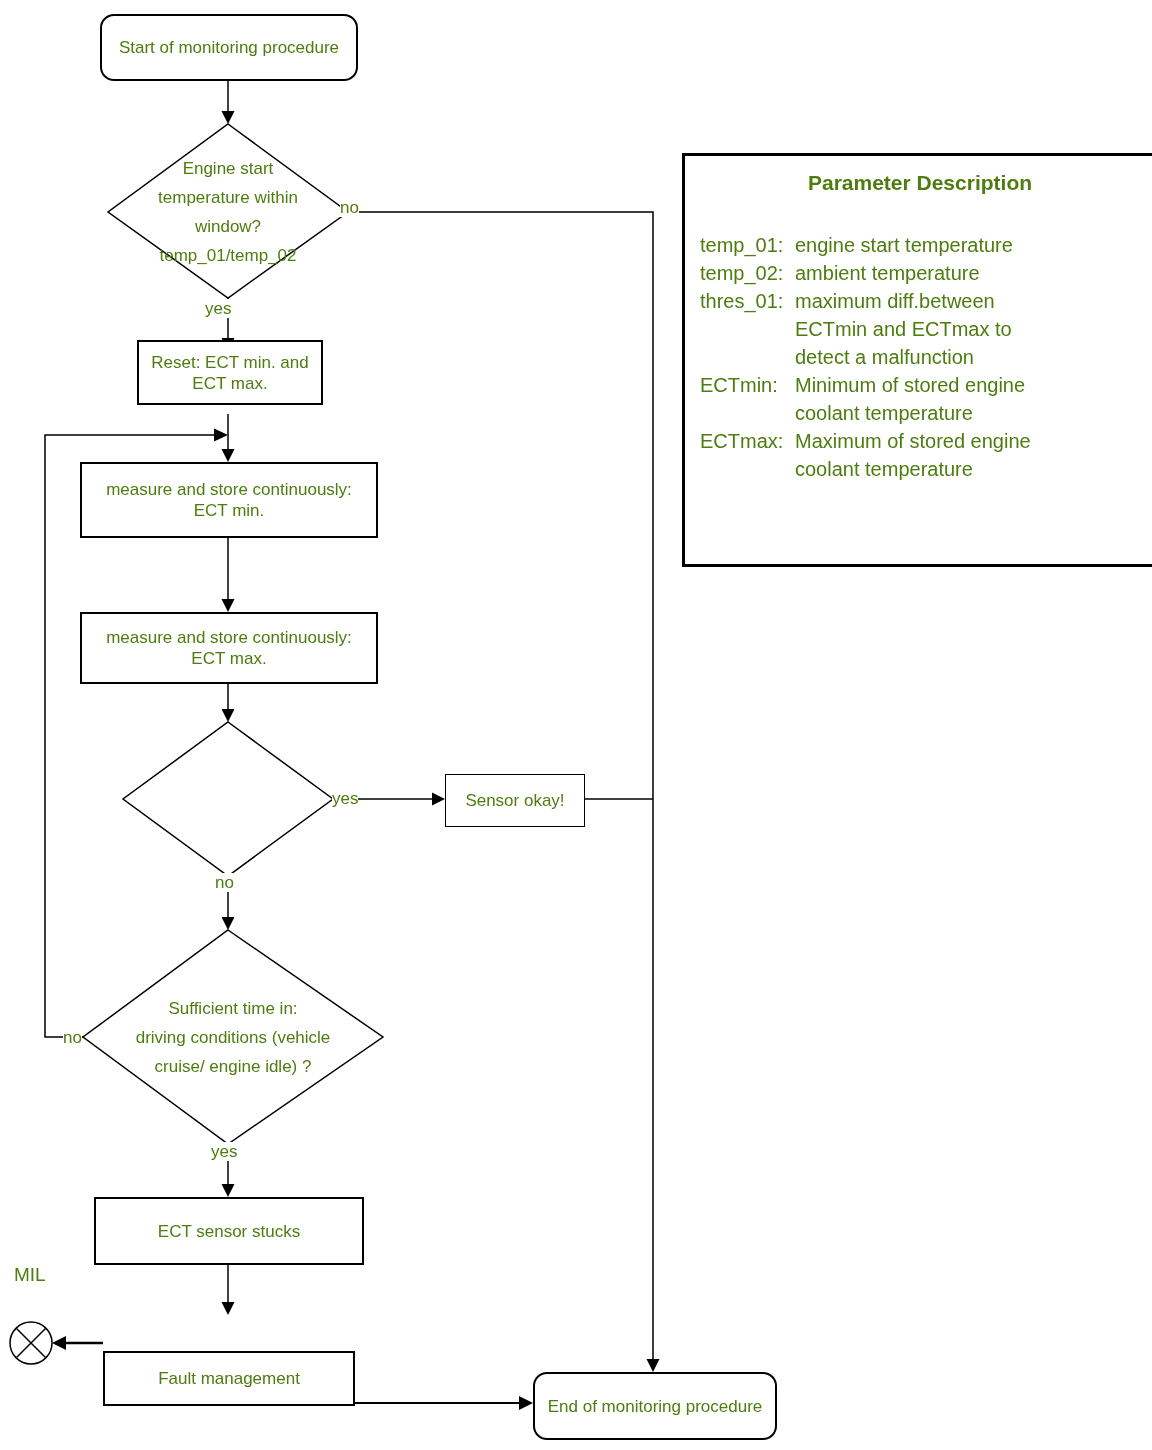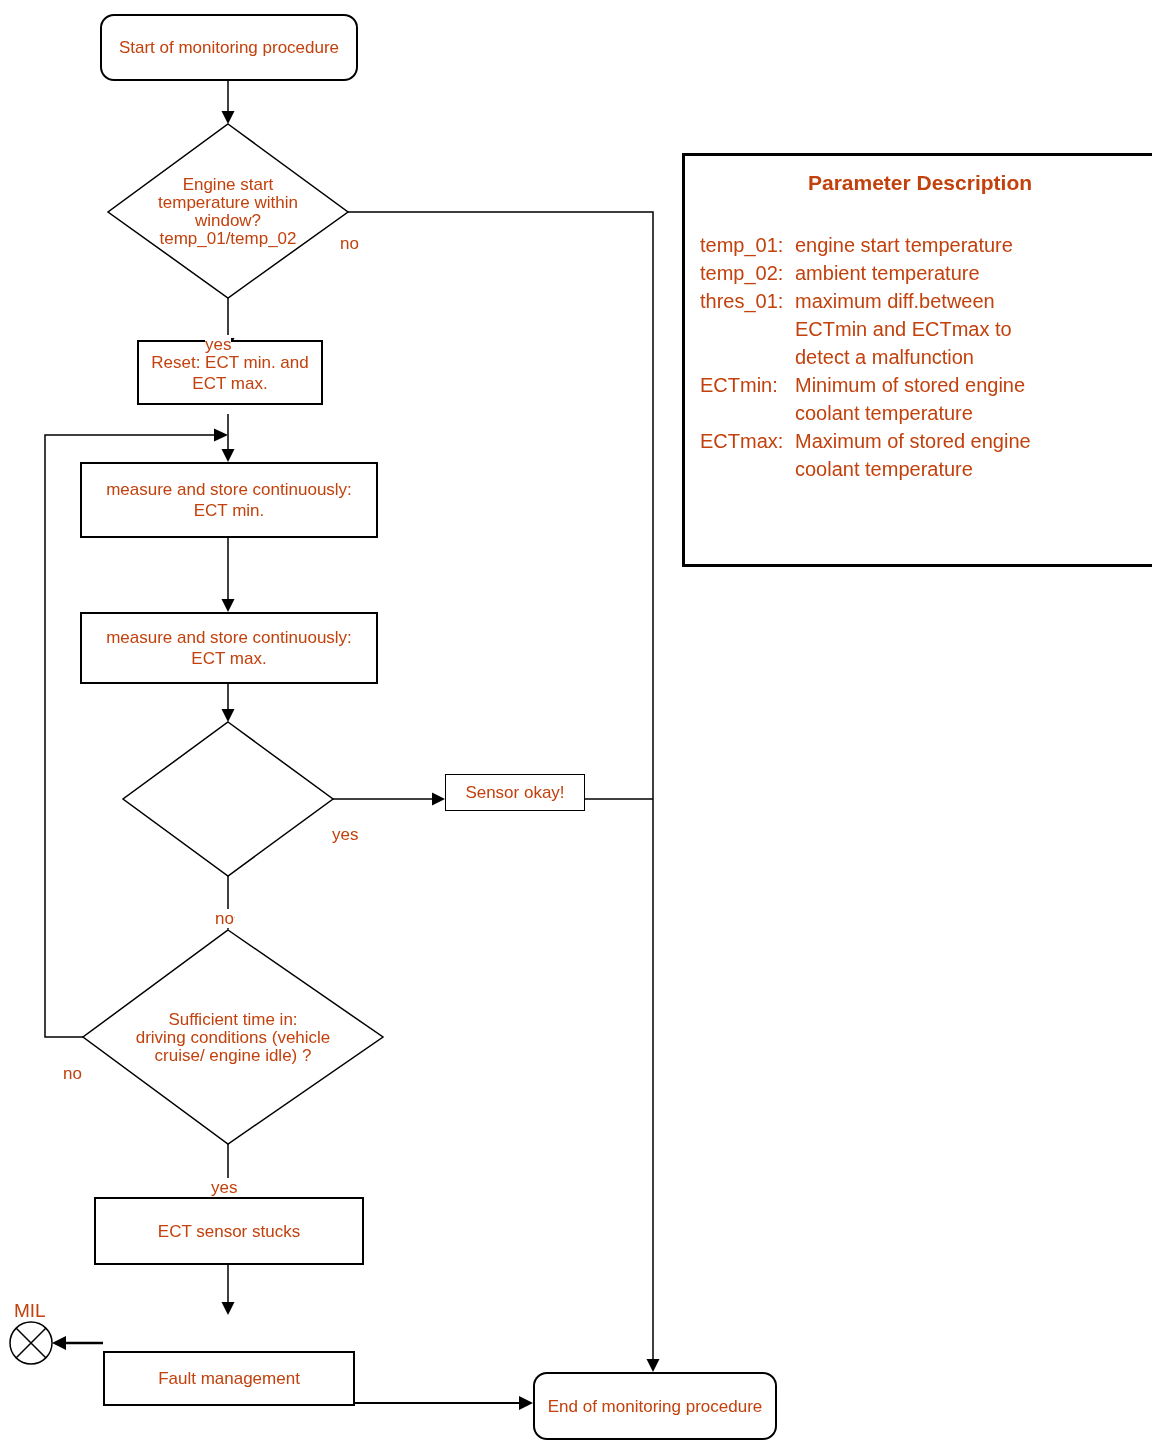--- a/index.html
+++ b/index.html
@@ -6,21 +6,21 @@
     margin: 0;
     padding: 0;
     background: #ffffff;
   }
   #canvas {
     position: relative;
     width: 1152px;
     height: 1450px;
     background: #ffffff;
     font-family: "Liberation Sans", sans-serif;
-    color: #c2410c;
+    color: #4d7c0f;
     overflow: hidden;
   }
   #connector-layer {
     position: absolute;
     left: 0;
     top: 0;
     z-index: 1;
   }
   .rect-node {
     position: absolute;
@@ -40,30 +40,29 @@
     border-radius: 14px;
   }
   .dtext {
     position: absolute;
     display: flex;
     align-items: center;
     justify-content: center;
     text-align: center;
     white-space: pre-line;
     font-size: 17px;
-    line-height: 18px;
+    line-height: 29px;
     z-index: 2;
   }
   .elabel {
     position: absolute;
     font-size: 17px;
     line-height: 19px;
     background: #ffffff;
     z-index: 3;
-    margin-top: 36px;
   }
   .mil-text {
     font-size: 19px;
   }
   .param-box {
     position: absolute;
     left: 682px;
     top: 153px;
     width: 476px;
     height: 414px;
@@ -149,21 +148,21 @@
 
   <div class="rect-node" style="left:137px; top:340px; width:186px; height:65px;">Reset: ECT min. and
 ECT max.</div>
 
   <div class="rect-node" style="left:80px; top:462px; width:298px; height:76px;">measure and store continuously:
 ECT min.</div>
 
   <div class="rect-node" style="left:80px; top:612px; width:298px; height:72px;">measure and store continuously:
 ECT max.</div>
 
-  <div class="rect-node" style="left:445px; top:774px; width:140px; height:37px; border-width:1.5px;">Sensor okay!</div>
+  <div class="rect-node" style="left:445px; top:774px; width:140px; height:53px; border-width:1.5px;">Sensor okay!</div>
 
   <div class="rect-node" style="left:94px; top:1197px; width:270px; height:68px;">ECT sensor stucks</div>
 
   <div class="rect-node" style="left:103px; top:1315px; width:252px; height:55px;margin-top:36px;">Fault management</div>
 
   <div class="rect-node rounded" style="left:533px; top:1372px; width:244px; height:68px;">End of monitoring procedure</div>
 
   <div class="dtext" style="left:108px; top:168px; width:240px; height:88px;">Engine start
 temperature within
 window?

